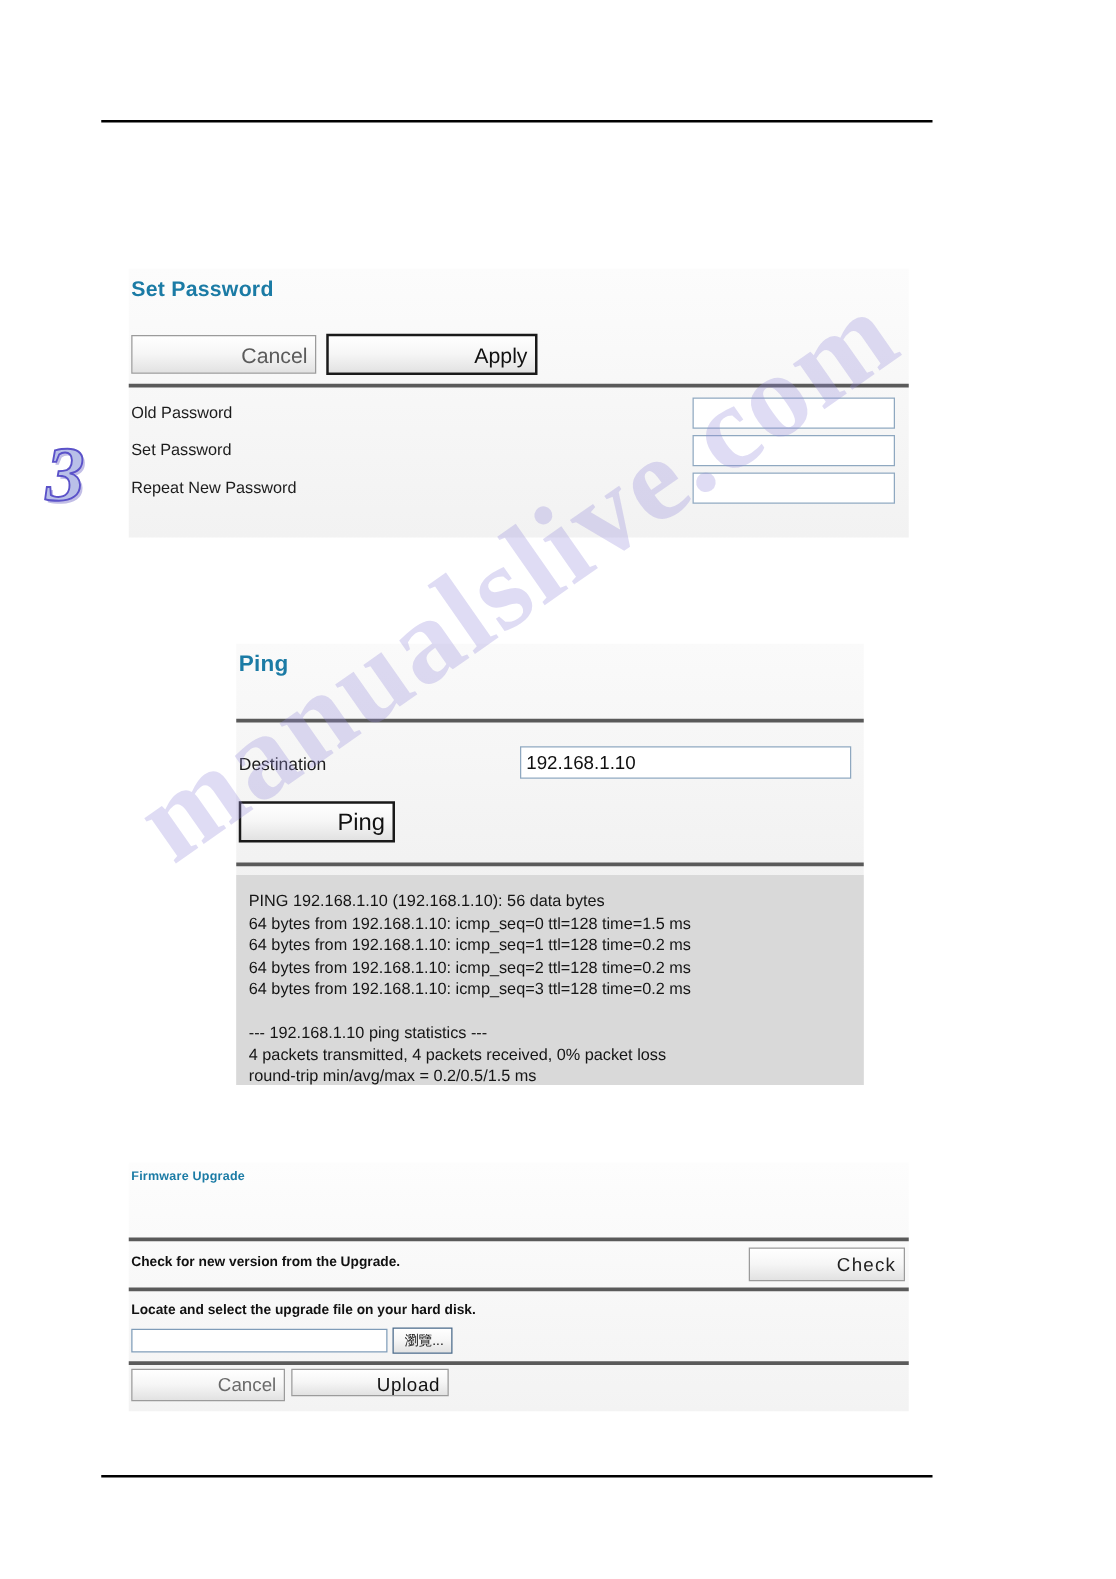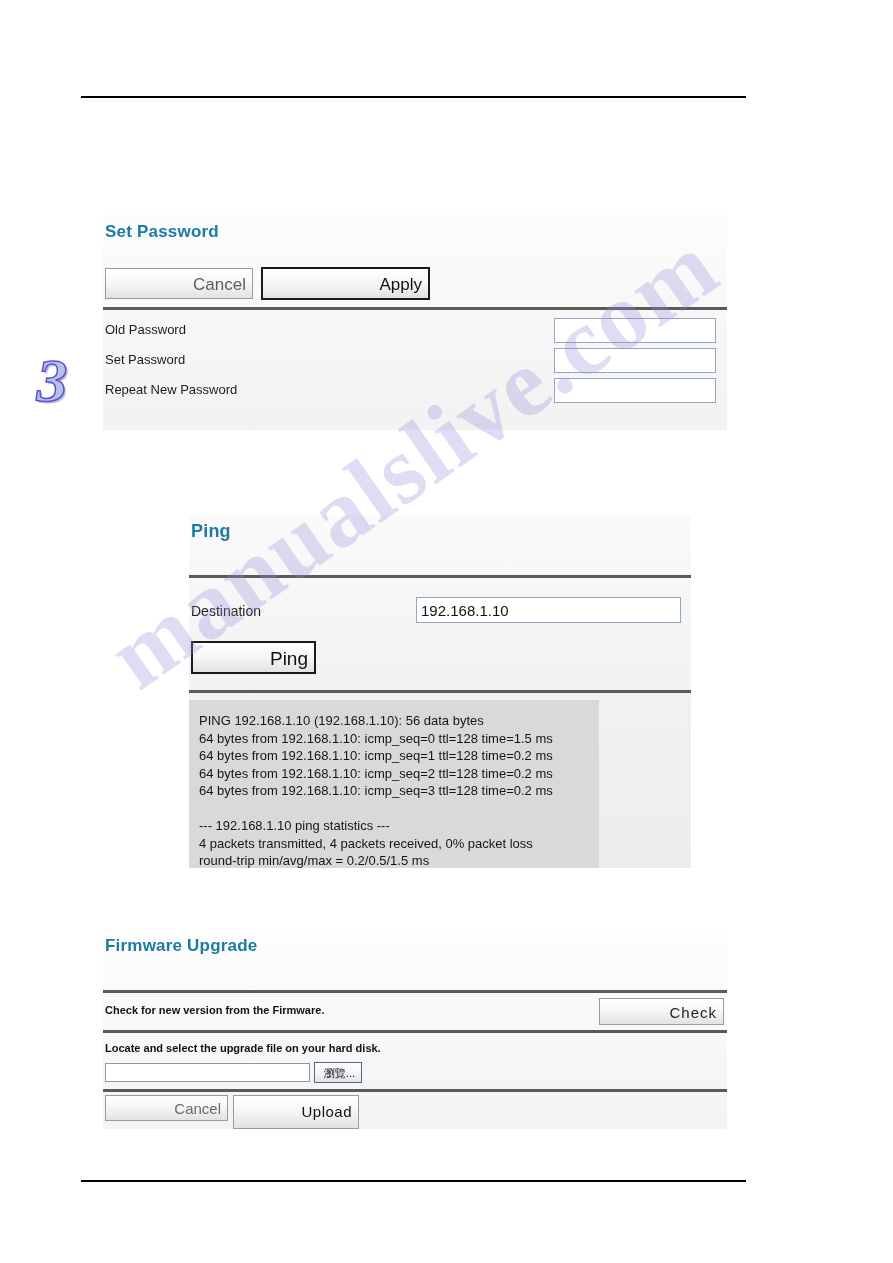--- a/index.html
+++ b/index.html
@@ -176,21 +176,21 @@
   }
   #ping-btn {
     position: absolute; left: 2px; top: 126px;
     width: 125px; height: 33px;
     font-size: 19px; line-height: 29px;
     border: 2px solid #1a1a1a;
     color: #111111;
   }
   #ping-output {
     position: absolute; left: 0; top: 185px;
-    width: 410px; height: 168px;
+    width: 502px; height: 168px;
     background: #d9d9d9;
     font-family: "Liberation Sans", sans-serif;
     font-size: 13px;
     line-height: 17.5px;
     color: #151515;
     padding: 12px 0 0 10px;
     box-sizing: border-box;
     white-space: pre-wrap;
   }
 
@@ -199,21 +199,21 @@
   
   #panel-firmware {
     position: absolute;
     left: 103px;
     top: 930px;
     width: 624px;
     height: 199px;
     background: linear-gradient(to bottom, #fdfdfd 0%, #f3f3f3 100%);
     z-index: 2;
   }
-  #fw-title { position: absolute; left: 2px; top: 6px; font-size: 17px; }
+  #fw-title { position: absolute; left: 2px; top: 6px; font-size: 10px; }
 
   #fw-divider-1 { left: 0; top: 60px;  width: 624px; }
   #fw-divider-2 { left: 0; top: 100px; width: 624px; }
   #fw-divider-3 { left: 0; top: 159px; width: 624px; }
 
   .fw-small-text {
     font-family: "Liberation Sans", sans-serif;
     font-size: 11px;
     font-weight: bold;
     color: #111111;
@@ -243,21 +243,21 @@
   }
 
   #fw-cancel-btn {
     position: absolute; left: 2px; top: 165px;
     width: 123px; height: 26px;
     font-size: 15px; line-height: 24px;
     color: #6a6a6a;
   }
   #fw-upload-btn {
     position: absolute; left: 130px; top: 165px;
-    width: 126px; height: 34px;
+    width: 126px; height: 22px;
     font-size: 15px; line-height: 24px;
     letter-spacing: .5px;
     color: #111111;
   }
 </style>
 </head>
 <body>
 
 <div class="page-rule" id="rule-top"></div>
 <div class="page-rule" id="rule-bottom"></div>
@@ -307,21 +307,21 @@
 --- 192.168.1.10 ping statistics ---
 4 packets transmitted, 4 packets received, 0% packet loss
 round-trip min/avg/max = 0.2/0.5/1.5 ms</div>
 </div>
 
 <div id="panel-firmware">
   <div class="panel-title" id="fw-title">Firmware Upgrade</div>
 
   <div class="hr-dark" id="fw-divider-1"></div>
 
-  <span class="fw-small-text" id="fw-check-text">Check for new version from the Firmware.</span>
+  <span class="fw-small-text" id="fw-check-text">Check for new version from the Upgrade.</span>
   <button class="btn" id="fw-check-btn">Check</button>
 
   <div class="hr-dark" id="fw-divider-2"></div>
 
   <span class="fw-small-text" id="fw-locate-text">Locate and select the upgrade file on your hard disk.</span>
   <input class="text-input" id="fw-file-input" type="text" value="" style="">
   <button class="btn" id="fw-browse-btn">瀏覽...</button>
 
   <div class="hr-dark" id="fw-divider-3"></div>
 

